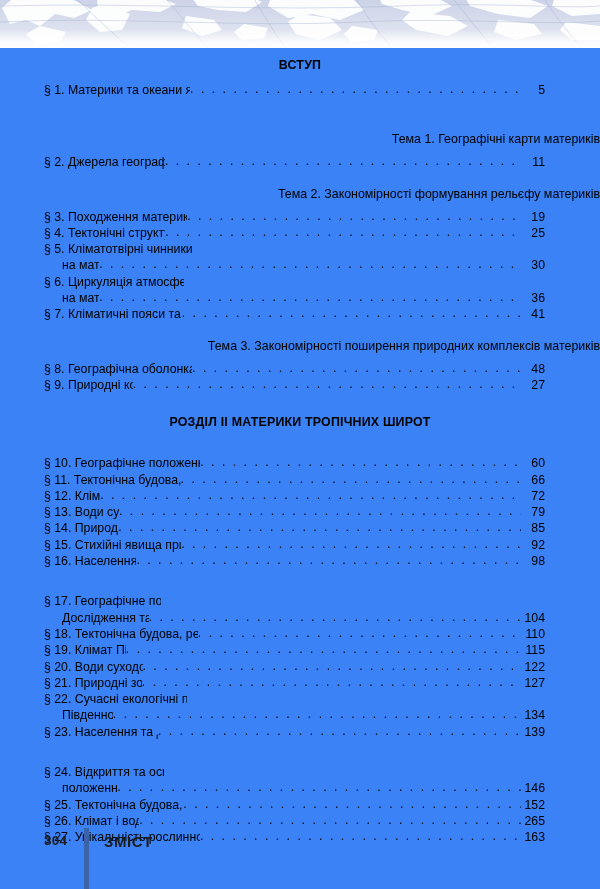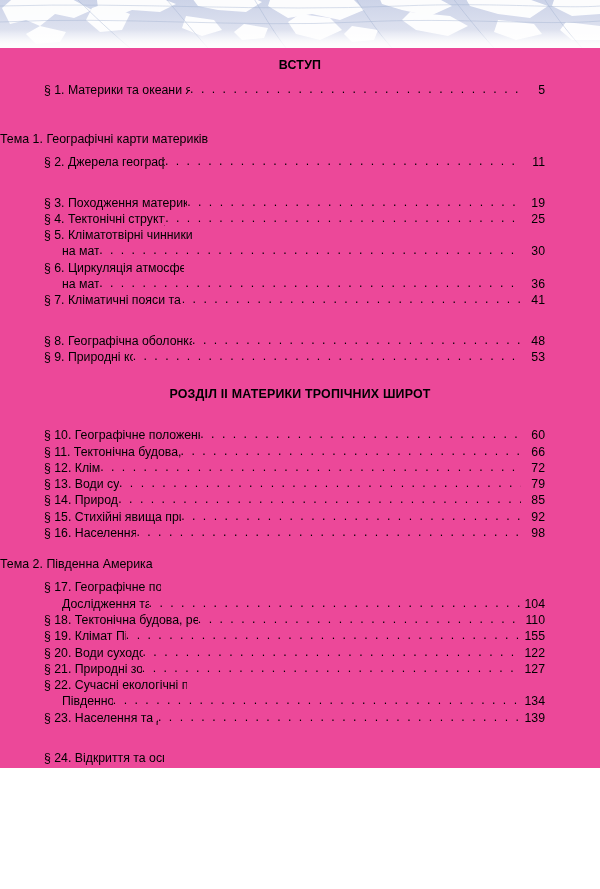--- a/index.html
+++ b/index.html
@@ -9,23 +9,23 @@
     background: #ffffff;
   }
   body {
     font-family: "Liberation Sans", sans-serif;
     color: #111111;
     -webkit-font-smoothing: antialiased;
   }
   #page {
     position: relative;
     width: 600px;
-    height: 768px;
+    height: 889px;
     overflow: hidden;
-    background: #ec4899;
+    background: #3b82f6;
   }
 
   
   #map-band {
     position: absolute;
     top: 0; left: 0;
     width: 600px;
     height: 48px;
     overflow: hidden;
     background: linear-gradient(180deg, #dfe3f0 0%, #e6e9f4 55%, #f2f3f9 80%, #ffffff 100%);
@@ -51,21 +51,21 @@
     font-weight: bold;
     text-align: center;
     letter-spacing: 0.2px;
     color: #000;
     margin: 0;
     padding: 0;
   }
   .topic-title {
     font-size: 12.4px;
     font-weight: normal;
-    text-align: left;
+    text-align: right;
     color: #000;
     margin: 0;
     padding: 0;
   }
 
   .entries { margin: 0; padding: 0; }
 
   .entry {
     display: flex;
     align-items: flex-end;
@@ -213,20 +213,21 @@
     <div class="sp-8"></div>
     <div class="entries">
       <div class="entry">
         <span class="etext">§ 2. Джерела географічної інформації про материки</span>
         <span class="leader"></span>
         <span class="pnum">11</span>
       </div>
     </div>
 
     <div class="sp-16"></div>
+    <div class="topic-title">Тема 2. Закономірності формування рельєфу материків</div>
     <div class="sp-8"></div>
     <div class="entries">
       <div class="entry">
         <span class="etext">§ 3. Походження материків. Геологічні ери та епохи горотворення</span>
         <span class="leader"></span>
         <span class="pnum">19</span>
       </div>
       <div class="entry">
         <span class="etext">§ 4. Тектонічні структури. Форми рельєфу материків</span>
         <span class="leader"></span>
@@ -253,31 +254,32 @@
         <span class="pnum">36</span>
       </div>
       <div class="entry">
         <span class="etext">§ 7. Кліматичні пояси та типи клімату. Глобальні зміни клімату</span>
         <span class="leader"></span>
         <span class="pnum">41</span>
       </div>
     </div>
 
     <div class="sp-16"></div>
+    <div class="topic-title">Тема 3. Закономірності поширення природних комплексів материків</div>
     <div class="sp-8"></div>
     <div class="entries">
       <div class="entry">
         <span class="etext">§ 8. Географічна оболонка: її властивості та закономірності розвитку</span>
         <span class="leader"></span>
         <span class="pnum">48</span>
       </div>
       <div class="entry">
         <span class="etext">§ 9. Природні комплекси материків</span>
         <span class="leader"></span>
-        <span class="pnum">53</span>
+        <span class="pnum">27</span>
       </div>
     </div>
 
     <div class="sp-22"></div>
     <div class="part-title">РОЗДІЛ ІІ МАТЕРИКИ ТРОПІЧНИХ ШИРОТ</div>
 
     <div class="sp-18"></div>
     <div class="sp-8"></div>
     <div class="entries">
       <div class="entry">
@@ -311,42 +313,41 @@
         <span class="pnum">92</span>
       </div>
       <div class="entry">
         <span class="etext">§ 16. Населення та держави Африки</span>
         <span class="leader"></span>
         <span class="pnum">98</span>
       </div>
     </div>
 
     <div class="sp-16"></div>
-    <div class="topic-title">Тема 2. Південна Америка</div>
     <div class="sp-8"></div>
     <div class="entries">
       <div class="entry nolead">
         <span class="etext">§ 17. Географічне положення Південної Америки.</span>
         <span class="leader"></span>
         <span class="pnum"></span>
       </div>
       <div class="entry cont">
         <span class="etext">Дослідження та освоєння материка</span>
         <span class="leader"></span>
         <span class="pnum">104</span>
       </div>
       <div class="entry">
         <span class="etext">§ 18. Тектонічна будова, рельєф та корисні копалини Південної Америки</span>
         <span class="leader"></span>
         <span class="pnum">110</span>
       </div>
       <div class="entry">
         <span class="etext">§ 19. Клімат Південної Америки</span>
         <span class="leader"></span>
-        <span class="pnum">155</span>
+        <span class="pnum">115</span>
       </div>
       <div class="entry">
         <span class="etext">§ 20. Води суходолу Південної Америки</span>
         <span class="leader"></span>
         <span class="pnum">122</span>
       </div>
       <div class="entry">
         <span class="etext">§ 21. Природні зони Південної Америки</span>
         <span class="leader"></span>
         <span class="pnum">127</span>

